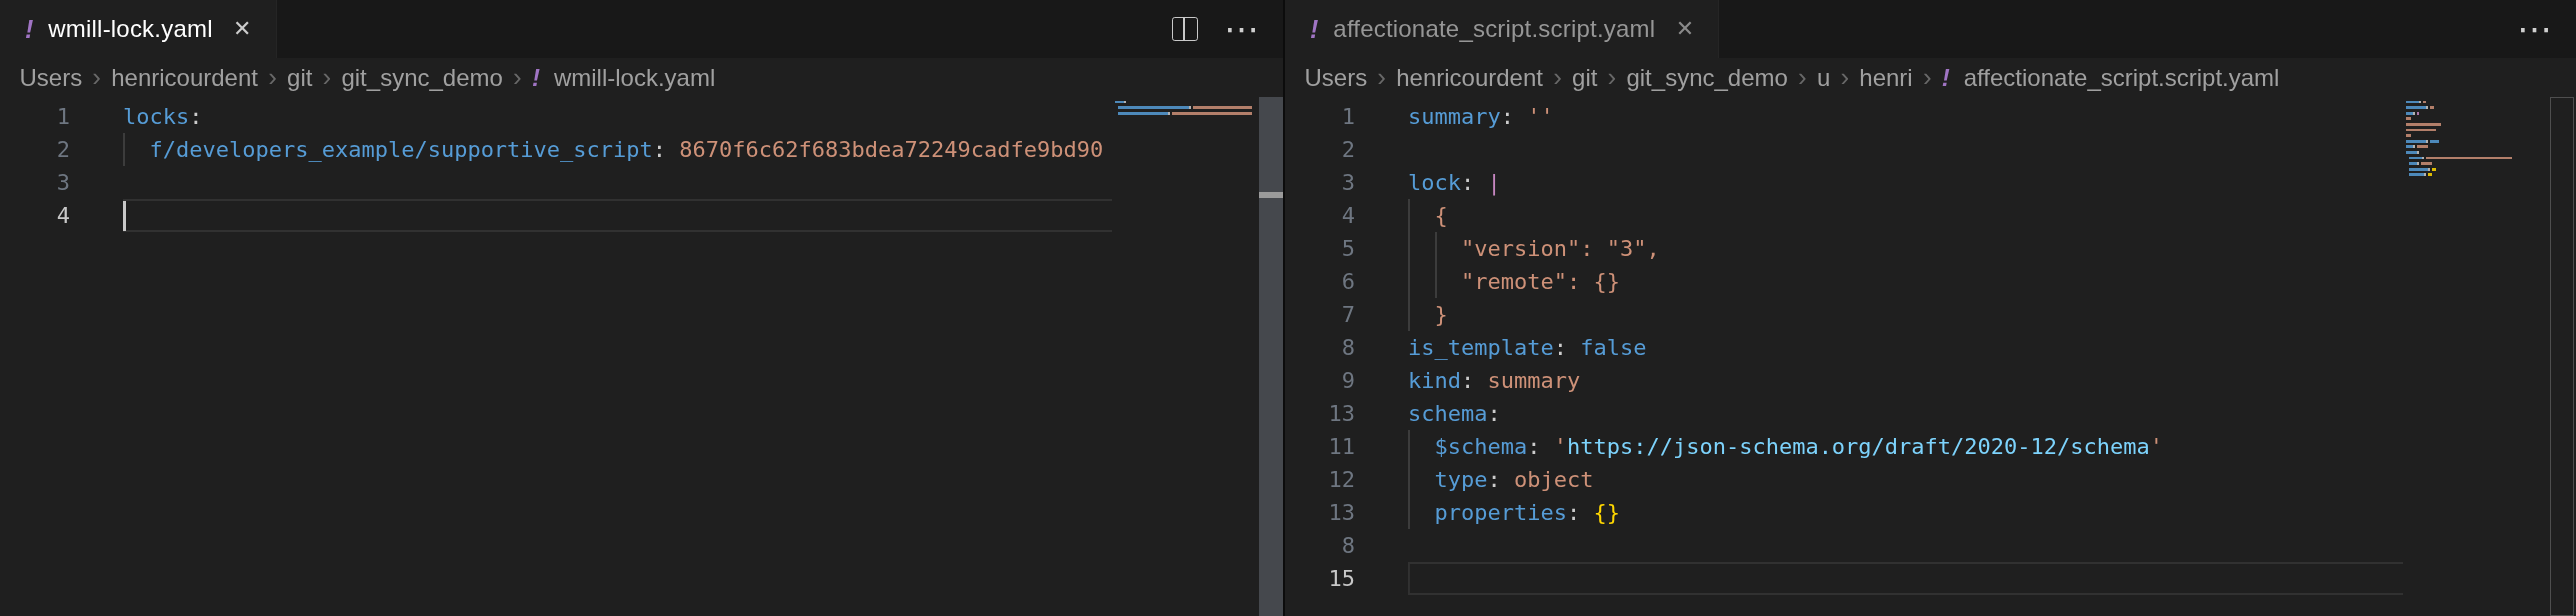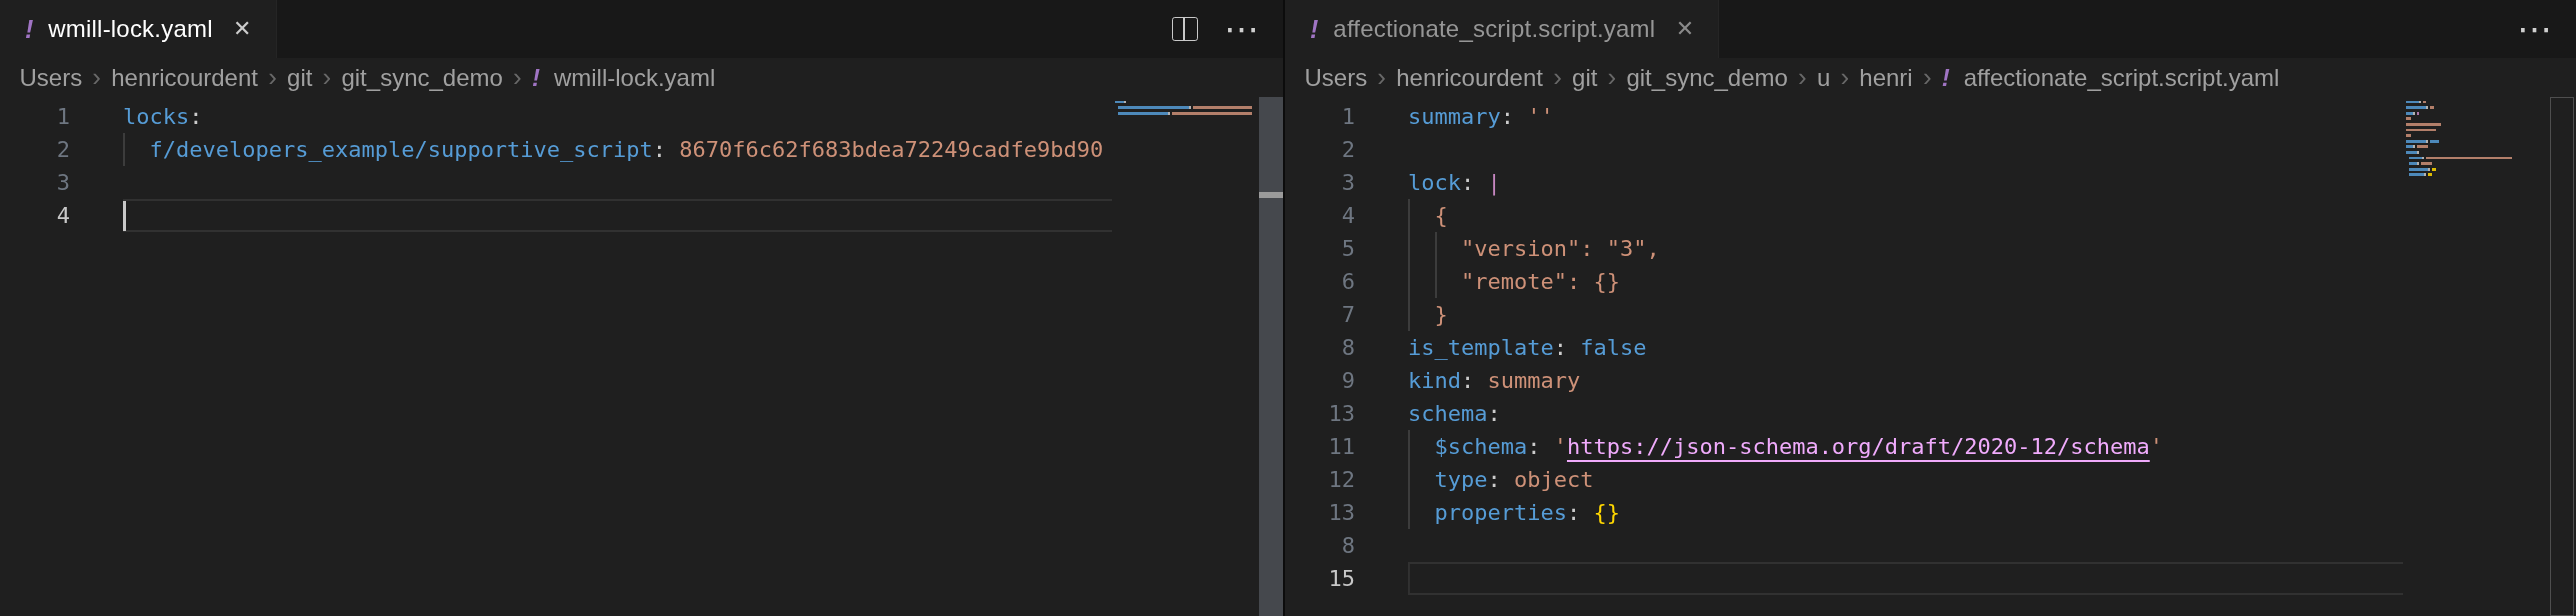--- a/index.html
+++ b/index.html
@@ -40,21 +40,21 @@
   .line.current .gutter { color:#c8c8c8; }
   .code { flex:1; position:relative; margin-left:30px; white-space:pre;
           font-family:"DejaVu Sans Mono", monospace; font-size:22px; line-height:33px; color:#cccccc; }
   .line.current .code { box-shadow: inset 0 1.9px 0 #313131, inset 0 -1.9px 0 #313131, inset 1.9px 0 0 #313131; }
   .tok-key  { color:#569cd6;margin-top:48px; }
   .tok-punct{ color:#cccccc; }
   .tok-str  { color:#ce9178; }
   .tok-kw   { color:#c586c0; }
   .tok-bool { color:#569cd6; }
   .tok-brk  { color:#ffd700; }
-  .tok-lnk  { color:#f0abfc; text-decoration:underline; text-underline-offset:5.6px; text-decoration-thickness:1.9px; cursor:pointer; }
+  .tok-lnk  { color:#7dd3fc; text-underline-offset:5.6px; text-decoration-thickness:1.9px; cursor:pointer; }
   .guide { position:absolute; top:0; bottom:0; width:1.9px; background:#3c3c3c; }
   .cursor { position:absolute; top:1.9px; width:2.8px; height:30px; background:#c8c8c8; }
 
   
   .minimap { position:absolute; top:0; bottom:0; overflow:hidden; padding-top:3.7px; padding-left:2.8px; }
   .pane-left  .minimap { left:1112px; width:148px; }
   .pane-right .minimap { left:1118px; width:147px; }
   .mrow { height:2.8px; margin-bottom:2.8px; white-space:nowrap; font-size:0; }
   .mseg { display:inline-block; height:2.8px; opacity:0.85; }
 

